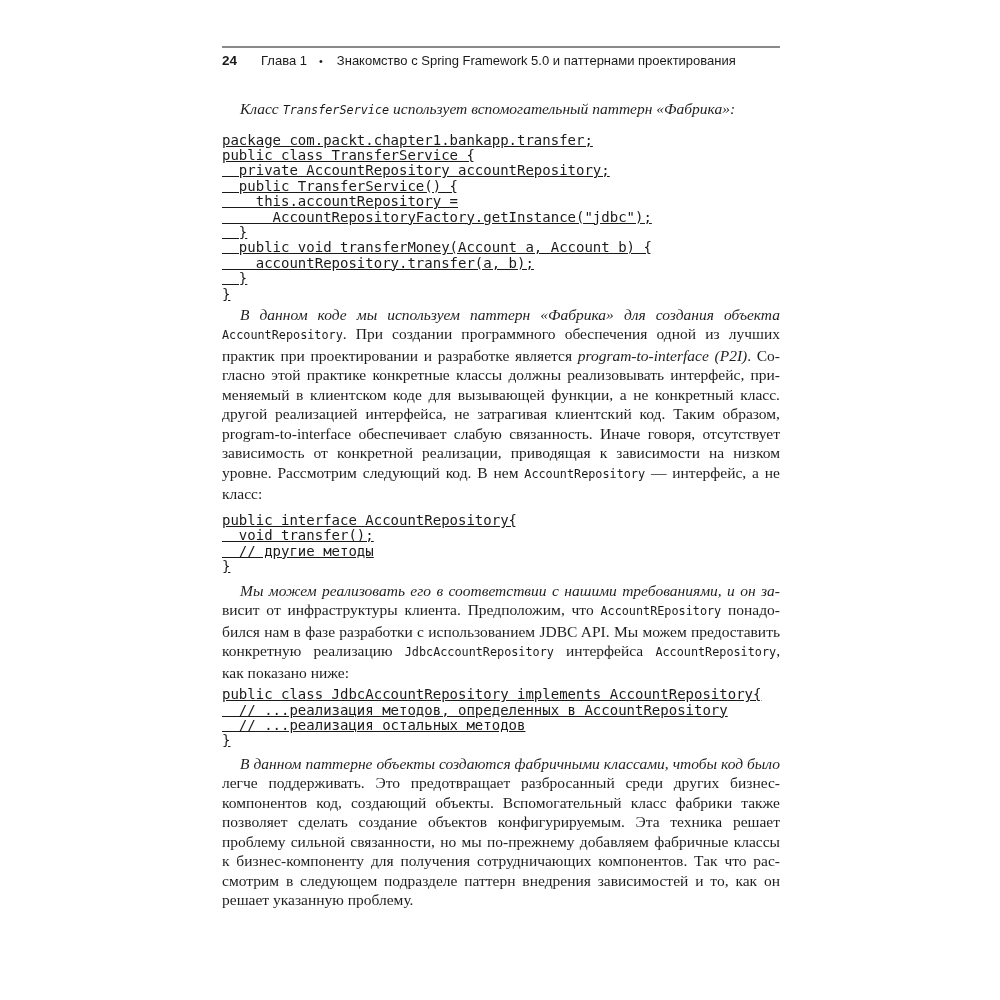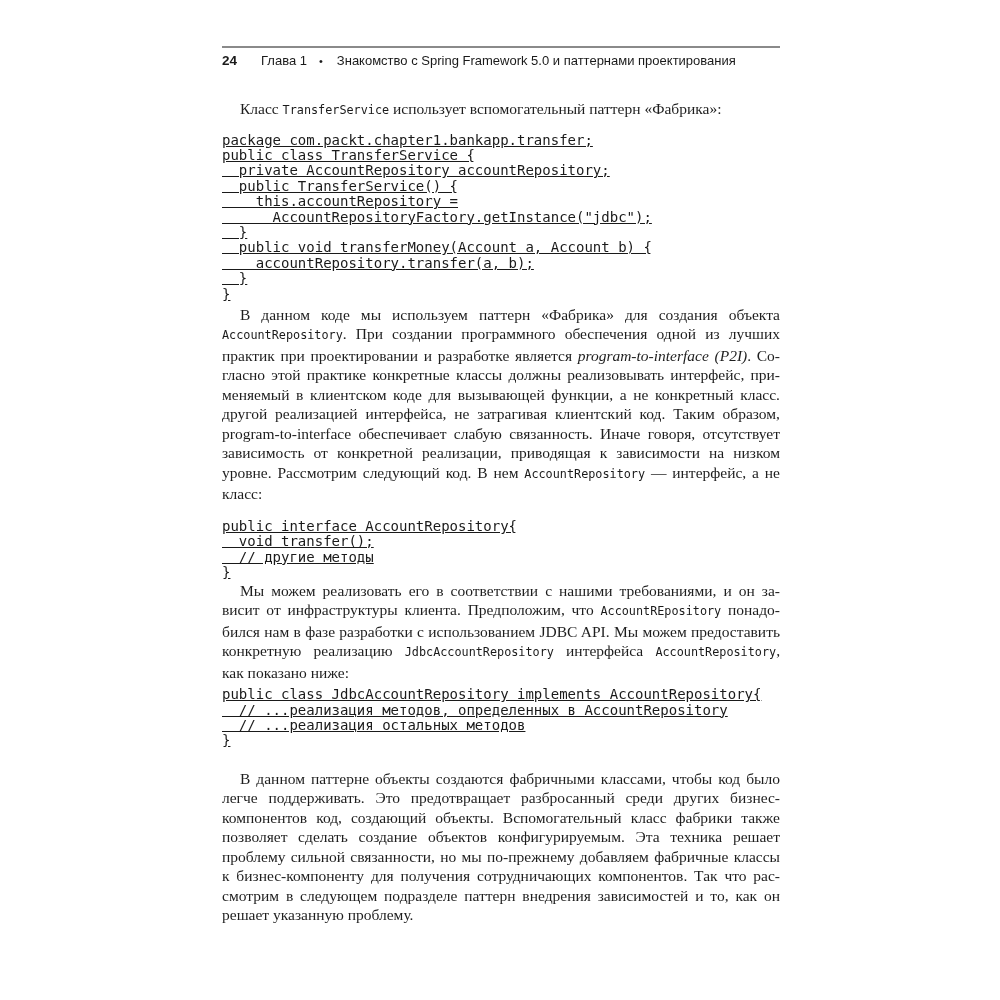--- a/index.html
+++ b/index.html
@@ -28,43 +28,43 @@
     display: flex;
     align-items: baseline;
     white-space: nowrap;
   }
   .pagenum { font-weight: 700; font-size: 13.5px; margin-right: 24px; }
   .chapter { margin-right: 12px; text-align: right; }
   .bullet  { margin-right: 14px; font-size: 11px; }
   .para { font-size: 15.5px; line-height: 19.5px; }
   .line { text-align: justify; }
   .line.just { text-align-last: justify; }
-  .line.indent { text-indent: 18px; }
+  .line.indent { text-indent: 18px; font-style: italic; }
   .seg-code {
     font-family: "DejaVu Sans Mono", monospace;
     font-size: 11.8px;
     color: #1a1a1a;
   }
   .seg-italic { font-style: italic; }
   .codeblock {
     font-family: "DejaVu Sans Mono", monospace;
     font-size: 14px;
     line-height: 15.4px;
     margin: 0;
     white-space: pre;
     color: #1a1a1a;
     text-decoration: underline;
   }
   .b0 { margin-top: 31px; }
   .b1 { margin-top: 12px; }
   .b2 { margin-top: 3px; }
-  .b3 { margin-top: 15px; }
-  .b4 { margin-top: 0; }
+  .b3 { margin-top: 9px; }
+  .b4 { margin-top: 6px; }
   .b5 { margin-top: 5px; }
-  .b6 { margin-top: 20px; }
+  .b6 { margin-top: 5px; }
 </style>
 </head>
 <body>
 
 <div class="content">
 
   <div class="rule"></div>
 
   <div class="hdr">
     <span class="pagenum">24</span>

